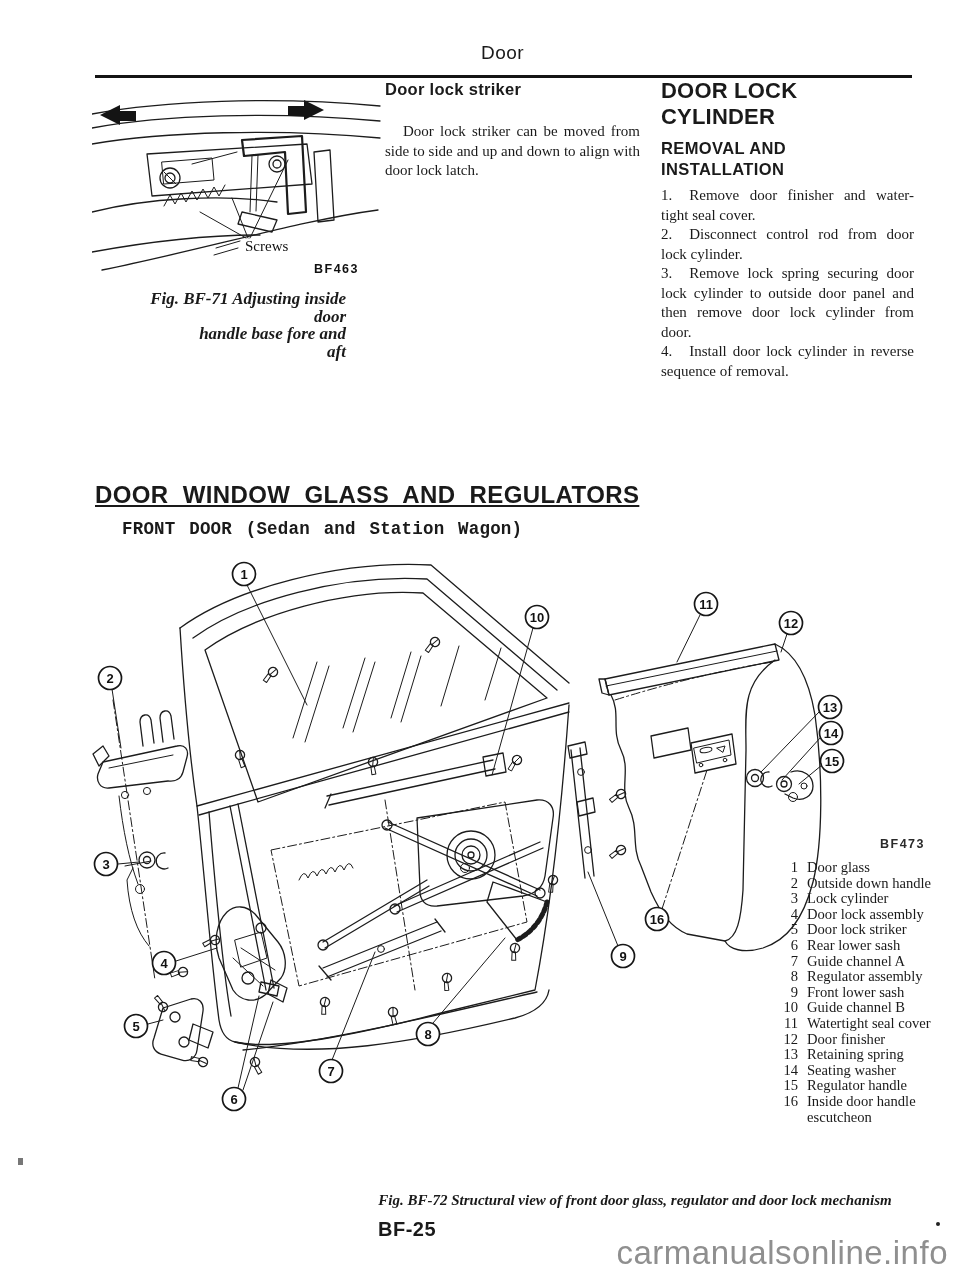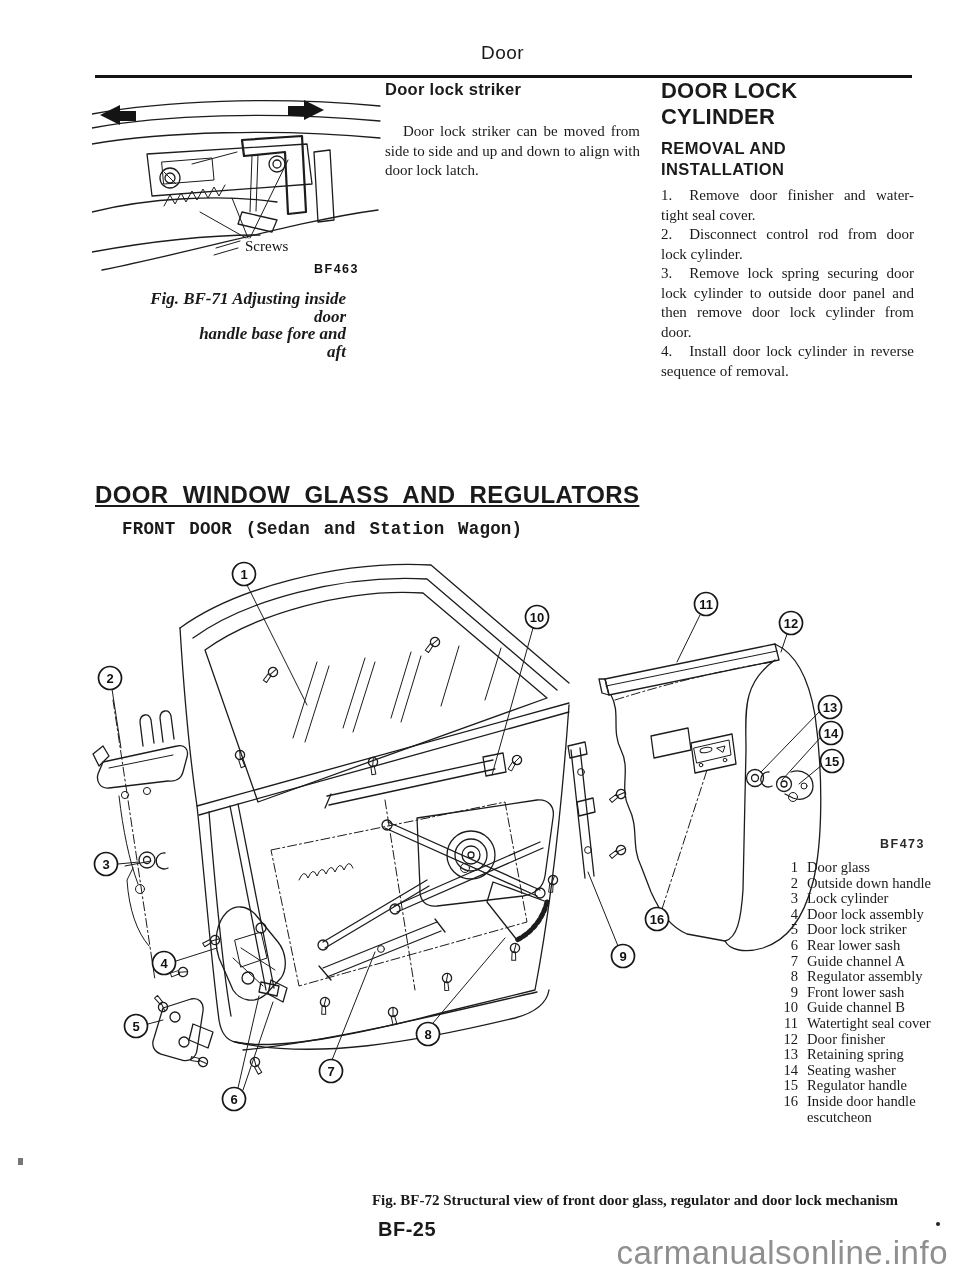--- a/index.html
+++ b/index.html
@@ -34,21 +34,21 @@
   #fig72-svg{left:85px;top:550px;}
   #bf473{left:880px;top:837px;font-family:"Liberation Sans",sans-serif;font-weight:bold;
     font-size:12.5px;letter-spacing:1.5px;color:#2a2a2a;}
   
   #parts{left:762px;top:860px;font-size:14.6px;line-height:15.6px;}
   #parts .row{display:flex;}
   #parts .pn{width:36px;text-align:right;flex:none;}
   #parts .pname{margin-left:9px;width:146px;}
   
   #fig72-cap{left:310px;top:1192px;width:650px;text-align:center;
-    font-weight:600;font-size:15px;}
+    font-style:italic;font-weight:600;font-size:15px;}
   #pageno{left:378px;top:1218px;width:120px;text-align:left;
     font-family:"Liberation Sans",sans-serif;font-weight:600;font-size:20px;letter-spacing:.5px;}
   #wm{right:12px;top:1234px;font-family:"Liberation Sans",sans-serif;font-size:33px;
     color:#8f8f8f;letter-spacing:.5px;}
   #wm-dot{left:936px;top:1222px;width:4px;height:4px;background:#222;border-radius:50%;}
   #speck{left:18px;top:1158px;width:5px;height:7px;background:#555;opacity:.8;}
   
   svg.line-art{stroke:#1c1c1c;fill:none;stroke-width:1.3;stroke-linecap:round;stroke-linejoin:round;}
   svg.line-art text{stroke:none;fill:#111;}
   .callout circle{fill:#fff;stroke:#161616;stroke-width:1.7;}

